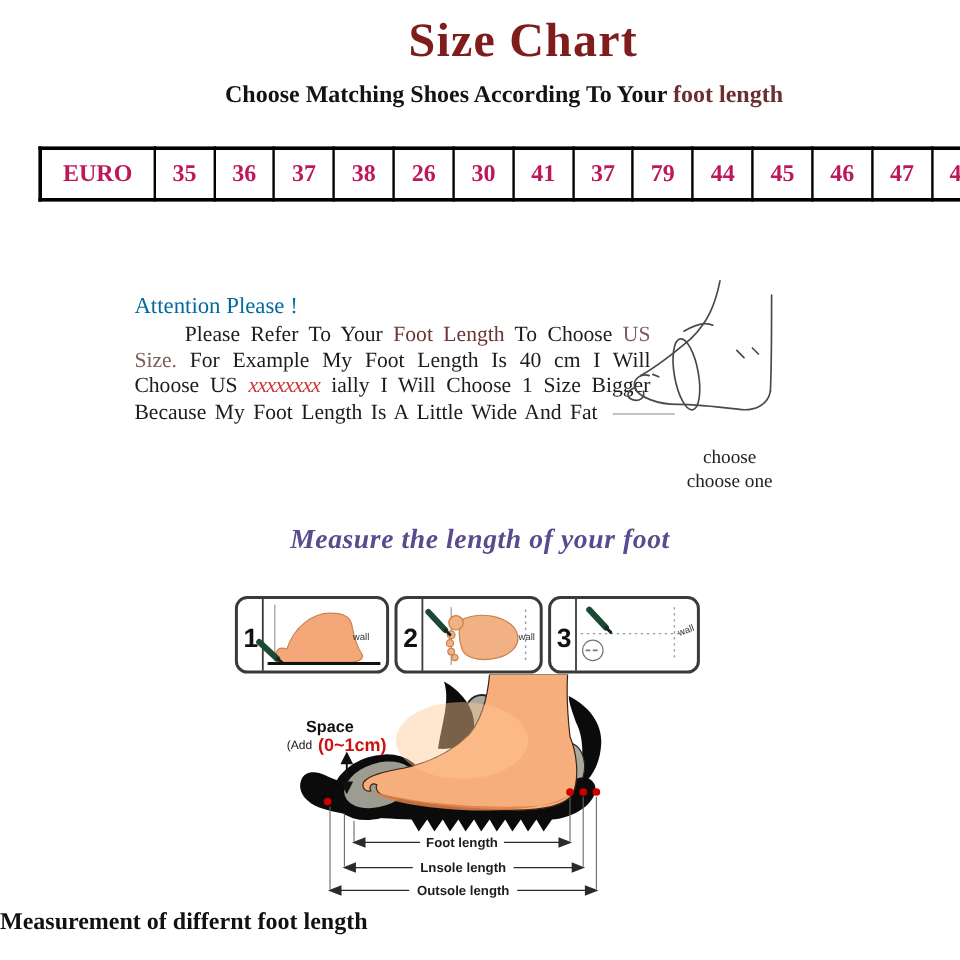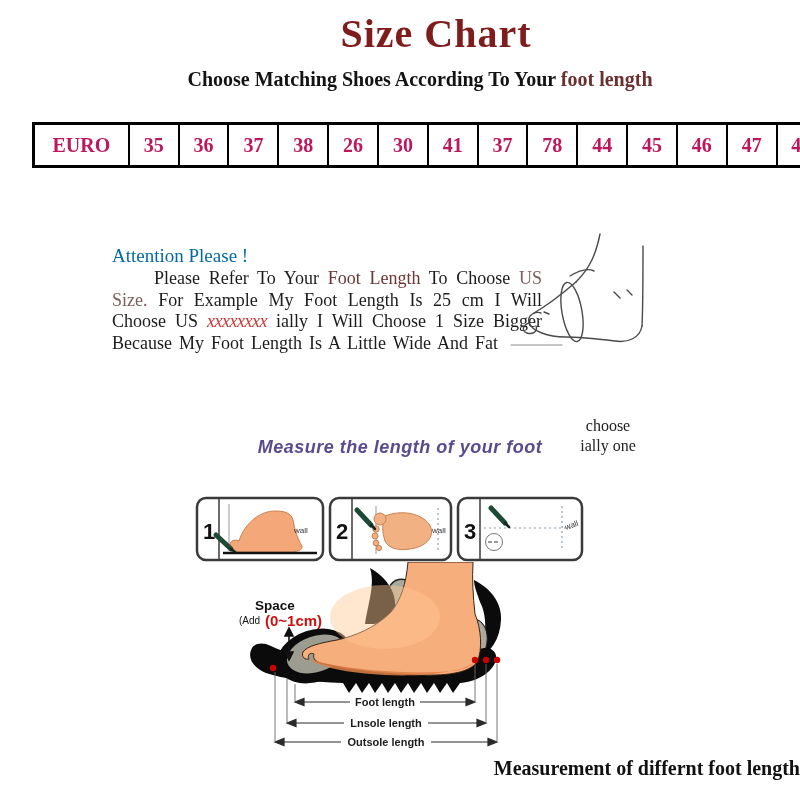--- a/index.html
+++ b/index.html
@@ -19,27 +19,27 @@
   td.row-label{font-size:16px;line-height:1.12;}
   td.row-label span{display:block;}
 
   .attn{left:112px;top:245px;width:430px;font-size:18px;color:#1c1c1c;}
   .attn-heading{color:#0369a1;font-size:19px;margin:0 0 1px 0;}
   .attn p{margin:0;text-indent:42px;text-align:justify;line-height:21.5px;word-spacing:2.5px;}
   .c-maroon{color:#6b3535;}
   .c-graymaroon{color:#7d5d5d;}
   .c-red{color:#cc3333;letter-spacing:-0.5px;font-style:italic;}
 
-  .note{left:548px;top:372px;width:120px;text-align:center;font-size:16px;line-height:1.28;color:#222;margin-top:44px;}
+  .note{left:548px;top:372px;width:120px;text-align:center;font-size:16px;line-height:1.28;color:#222;}
   .note span{display:block;}
 
-  .measure{left:0;top:437px;width:800px;text-align:center;font-family:Liberation Sans, sans-serif;
-    font-style:italic;font-weight:bold;font-size:18px;color:#5a4a8e;letter-spacing:0.5px;}
-
-  .caption{left:0;top:757px;width:800px;text-align:right;font-size:20px;font-weight:bold;color:#111;}
+  .measure{left:0;top:437px;width:800px;text-align:center;font-family:Liberation Serif, serif;
+    font-style:italic;font-weight:bold;font-size:23px;color:#5a4a8e;letter-spacing:0.5px;}
+
+  .caption{left:0;top:757px;width:800px;text-align:left;font-size:20px;font-weight:bold;color:#111;}
 
   svg text{font-family:"Liberation Sans",sans-serif;}
 </style>
 </head>
 <body>
 
 <div id="page">
 
   <div class="abs title">Size Chart</div>
 
@@ -56,54 +56,54 @@
         <tr class="r1">
       <td>EURO</td>
       <td>35</td>
       <td>36</td>
       <td>37</td>
       <td>38</td>
       <td>26</td>
       <td>30</td>
       <td>41</td>
       <td>37</td>
-      <td>78</td>
+      <td>79</td>
       <td>44</td>
       <td>45</td>
       <td>46</td>
       <td>47</td>
       <td>48</td>
     </tr>
   </tbody>
     </table>
 
   <div class="abs attn">
     <div class="attn-heading">Attention Please !</div>
-    <p><span>Please Refer To Your </span><span class="c-maroon">Foot Length</span><span> To Choose </span><span class="c-graymaroon">US Size.</span><span> For Example My Foot Length Is 25 cm I Will Choose US </span><span class="c-red">xxxxxxxx</span><span> ially I Will Choose 1 Size Bigger Because My Foot Length Is A Little Wide And Fat</span></p>
+    <p><span>Please Refer To Your </span><span class="c-maroon">Foot Length</span><span> To Choose </span><span class="c-graymaroon">US Size.</span><span> For Example My Foot Length Is 40 cm I Will Choose US </span><span class="c-red">xxxxxxxx</span><span> ially I Will Choose 1 Size Bigger Because My Foot Length Is A Little Wide And Fat</span></p>
   </div>
 
   <svg class="abs" style="left:508px;top:226px;" width="200" height="150" viewBox="0 0 200 150">
     <g fill="none" stroke="#4a4a4a" stroke-width="1.4" stroke-linecap="round">
       <path d="M92,8 C88,28 82,42 68,56"></path>
       <path d="M135,20 C135,50 135,80 134,100"></path>
       <path d="M134,100 C132,112 120,117 107,115 C90,113 72,111 57,111 C40,111 24,105 21,97 C19,89 27,85 33,87"></path>
       <path d="M21,97 C15,99 13,105 19,107 C25,109 30,105 28,100"></path>
       <path d="M68,56 C54,68 40,79 26,87"></path>
       <path d="M62,50 C72,44 80,42 86,45"></path>
       <path d="M106,66 l6,6"></path>
       <path d="M119,64 l5,5"></path>
       <path d="M36,86 l5,2"></path>
       <ellipse cx="64" cy="86" rx="10" ry="30" transform="rotate(-10 64 86)"></ellipse>
       <path d="M3,119 L54,119" stroke="#8a8a8a" stroke-width="1"></path>
     </g>
   </svg>
 
   <div class="abs note">
     <span>choose</span>
-    <span>ially one</span>
+    <span>choose one</span>
   </div>
 
   <div class="abs measure">Measure the length of your foot</div>
 
   <svg class="abs" style="left:195px;top:496px;" width="130" height="66" viewBox="0 0 130 66">
     <rect x="2" y="2" width="126" height="62" rx="9" fill="#fff" stroke="#3a3a3a" stroke-width="2.5"></rect>
     <line x1="24" y1="3" x2="24" y2="63" stroke="#3a3a3a" stroke-width="1.5"></line>
     <text x="8" y="43" font-size="22" font-weight="bold" fill="#111">1</text>
     <line x1="34" y1="8" x2="34" y2="55" stroke="#999" stroke-width="1"></line>
     <path d="M36,54 C33,47 37,42 44,45 C50,26 66,15 80,15 C90,15 96,17 98,24 C100,35 103,44 107,50 C108,54 102,56 94,56 L42,56 Z" fill="#f4a87a" stroke="#c9804f" stroke-width="1"></path>

